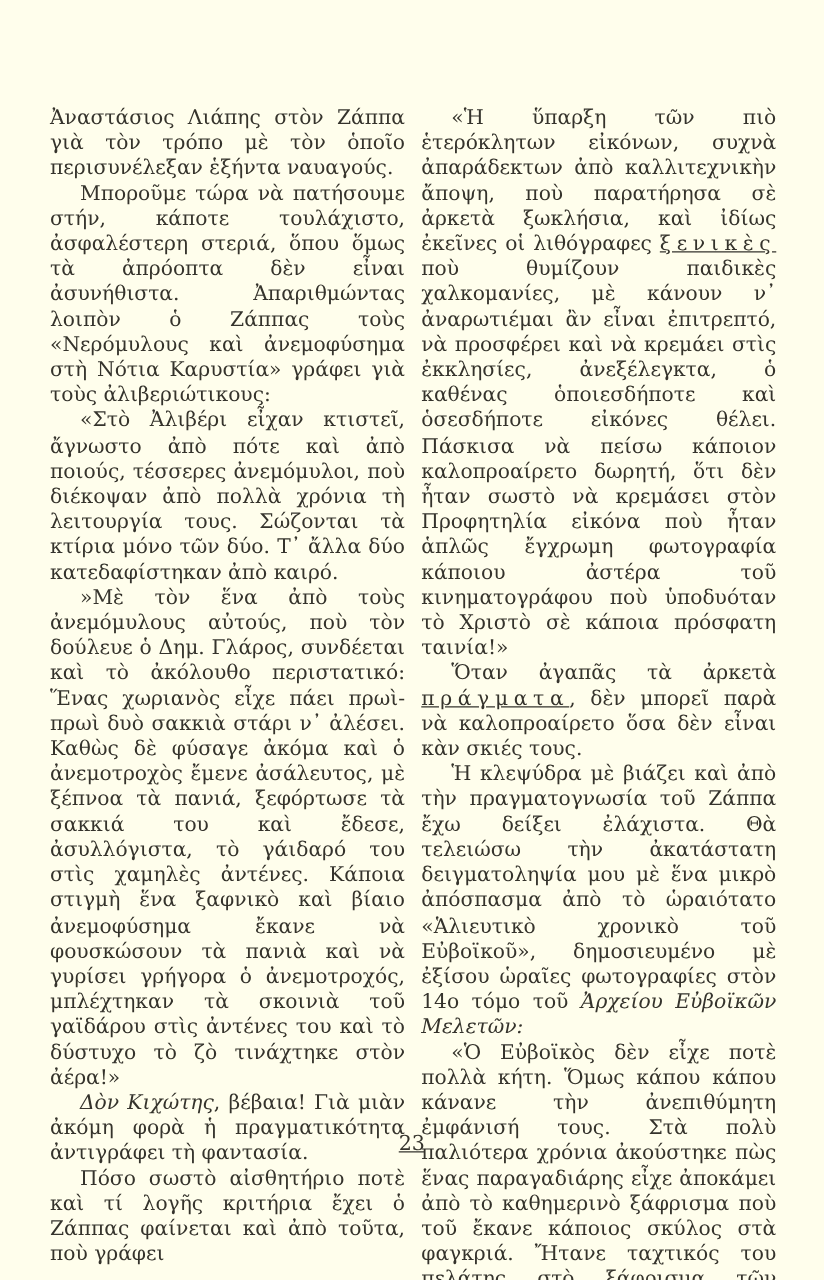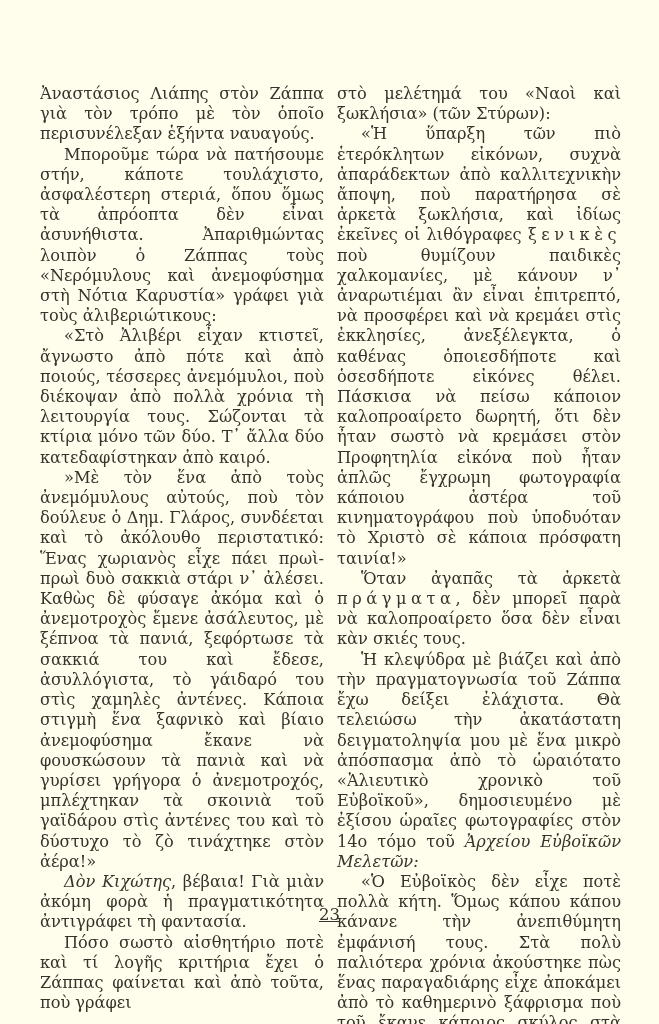--- a/index.html
+++ b/index.html
@@ -37,21 +37,21 @@
   .para {
     margin: 0;
     padding: 0;
     text-indent: 24px;
   }
   .para.no-indent {
     text-indent: 0;
   }
   .seg-normal { font-style: normal; }
   .seg-italic { font-style: italic; }
-  .seg-spaced { letter-spacing: 0.28em; }
+  .seg-spaced { letter-spacing: 0.28em; text-decoration: underline; }
   .page-number {
     position: absolute;
     top: 905px;
     left: 0;
     width: 659px;
     text-align: center;
     font-size: 16.5px;
     color: #35332c;
     text-decoration: underline;
   }
@@ -63,21 +63,20 @@
   <div class="text-block">
     <div class="col">
         <p class="para no-indent"><span class="seg-normal">Ἀναστάσιος Λιάπης στὸν Ζάππα γιὰ τὸν τρόπο μὲ τὸν ὁποῖο περισυνέλεξαν ἑξήντα ναυαγούς.</span></p>
         <p class="para"><span class="seg-normal">Μποροῦμε τώρα νὰ πατήσουμε στήν, κάποτε τουλάχιστο, ἀσφαλέστερη στεριά, ὅπου ὅμως τὰ ἀπρόοπτα δὲν εἶναι ἀσυνήθιστα. Ἀπαριθμώντας λοιπὸν ὁ Ζάππας τοὺς «Νερόμυλους καὶ ἀνεμοφύσημα στὴ Νότια Καρυστία» γράφει γιὰ τοὺς ἀλιβεριώτικους:</span></p>
         <p class="para"><span class="seg-normal">«Στὸ Ἀλιβέρι εἶχαν κτιστεῖ, ἄγνωστο ἀπὸ πότε καὶ ἀπὸ ποιούς, τέσσερες ἀνεμόμυλοι, ποὺ διέκοψαν ἀπὸ πολλὰ χρόνια τὴ λειτουργία τους. Σώζονται τὰ κτίρια μόνο τῶν δύο. Τ᾽ ἄλλα δύο κατεδαφίστηκαν ἀπὸ καιρό.</span></p>
         <p class="para"><span class="seg-normal">»Μὲ τὸν ἕνα ἀπὸ τοὺς ἀνεμόμυλους αὐτούς, ποὺ τὸν δούλευε ὁ Δημ. Γλάρος, συνδέεται καὶ τὸ ἀκόλουθο περιστατικό: Ἕνας χωριανὸς εἶχε πάει πρωὶ-πρωὶ δυὸ σακκιὰ στάρι ν᾽ ἀλέσει. Καθὼς δὲ φύσαγε ἀκόμα καὶ ὁ ἀνεμοτροχὸς ἔμενε ἀσάλευτος, μὲ ξέπνοα τὰ πανιά, ξεφόρτωσε τὰ σακκιά του καὶ ἔδεσε, ἀσυλλόγιστα, τὸ γάιδαρό του στὶς χαμηλὲς ἀντένες. Κάποια στιγμὴ ἕνα ξαφνικὸ καὶ βίαιο ἀνεμοφύσημα ἔκανε νὰ φουσκώσουν τὰ πανιὰ καὶ νὰ γυρίσει γρήγορα ὁ ἀνεμοτροχός, μπλέχτηκαν τὰ σκοινιὰ τοῦ γαϊδάρου στὶς ἀντένες του καὶ τὸ δύστυχο τὸ ζὸ τινάχτηκε στὸν ἀέρα!»</span></p>
         <p class="para"><span class="seg-italic">Δὸν Κιχώτης</span><span class="seg-normal">, βέβαια! Γιὰ μιὰν ἀκόμη φορὰ ἡ πραγματικότητα ἀντιγράφει τὴ φαντασία.</span></p>
         <p class="para"><span class="seg-normal">Πόσο σωστὸ αἰσθητήριο ποτὲ καὶ τί λογῆς κριτήρια ἔχει ὁ Ζάππας φαίνεται καὶ ἀπὸ τοῦτα, ποὺ γράφει</span></p>
       </div>
     <div class="col">
-        <p class="para no-indent"><span class="seg-normal">στὸ μελέτημά του «Ναοὶ καὶ ξωκλήσια» (τῶν Στύρων):</span></p>
         <p class="para"><span class="seg-normal">«Ἡ ὕπαρξη τῶν πιὸ ἑτερόκλητων εἰκόνων, συχνὰ ἀπαράδεκτων ἀπὸ καλλιτεχνικὴν ἄποψη, ποὺ παρατήρησα σὲ ἀρκετὰ ξωκλήσια, καὶ ἰδίως ἐκεῖνες οἱ λιθόγραφες </span><span class="seg-spaced">ξενικὲς</span><span class="seg-normal"> ποὺ θυμίζουν παιδικὲς χαλκομανίες, μὲ κάνουν ν᾽ ἀναρωτιέμαι ἂν εἶναι ἐπιτρεπτό, νὰ προσφέρει καὶ νὰ κρεμάει στὶς ἐκκλησίες, ἀνεξέλεγκτα, ὁ καθένας ὁποιεσδήποτε καὶ ὁσεσδήποτε εἰκόνες θέλει. Πάσκισα νὰ πείσω κάποιον καλοπροαίρετο δωρητή, ὅτι δὲν ἦταν σωστὸ νὰ κρεμάσει στὸν Προφητηλία εἰκόνα ποὺ ἦταν ἁπλῶς ἔγχρωμη φωτογραφία κάποιου ἀστέρα τοῦ κινηματογράφου ποὺ ὑποδυόταν τὸ Χριστὸ σὲ κάποια πρόσφατη ταινία!»</span></p>
         <p class="para"><span class="seg-normal">Ὅταν ἀγαπᾶς τὰ ἀρκετὰ </span><span class="seg-spaced">πράγματα</span><span class="seg-normal">, δὲν μπορεῖ παρὰ νὰ καλοπροαίρετο ὅσα δὲν εἶναι κὰν σκιές τους.</span></p>
         <p class="para"><span class="seg-normal">Ἡ κλεψύδρα μὲ βιάζει καὶ ἀπὸ τὴν πραγματογνωσία τοῦ Ζάππα ἔχω δείξει ἐλάχιστα. Θὰ τελειώσω τὴν ἀκατάστατη δειγματοληψία μου μὲ ἕνα μικρὸ ἀπόσπασμα ἀπὸ τὸ ὡραιότατο «Ἁλιευτικὸ χρονικὸ τοῦ Εὐβοϊκοῦ», δημοσιευμένο μὲ ἐξίσου ὡραῖες φωτογραφίες στὸν 14ο τόμο τοῦ </span><span class="seg-italic">Ἀρχείου Εὐβοϊκῶν Μελετῶν:</span></p>
         <p class="para"><span class="seg-normal">«Ὁ Εὐβοϊκὸς δὲν εἶχε ποτὲ πολλὰ κήτη. Ὅμως κάπου κάπου κάνανε τὴν ἀνεπιθύμητη ἐμφάνισή τους. Στὰ πολὺ παλιότερα χρόνια ἀκούστηκε πὼς ἕνας παραγαδιάρης εἶχε ἀποκάμει ἀπὸ τὸ καθημερινὸ ξάφρισμα ποὺ τοῦ ἔκανε κάποιος σκύλος στὰ φαγκριά. Ἤτανε ταχτικός του πελάτης στὸ ξάφρισμα τῶν παραγαδιῶν.</span></p>
       </div>
   </div>
   <div class="page-number">23</div>
 </div>
 
 </body></html>

